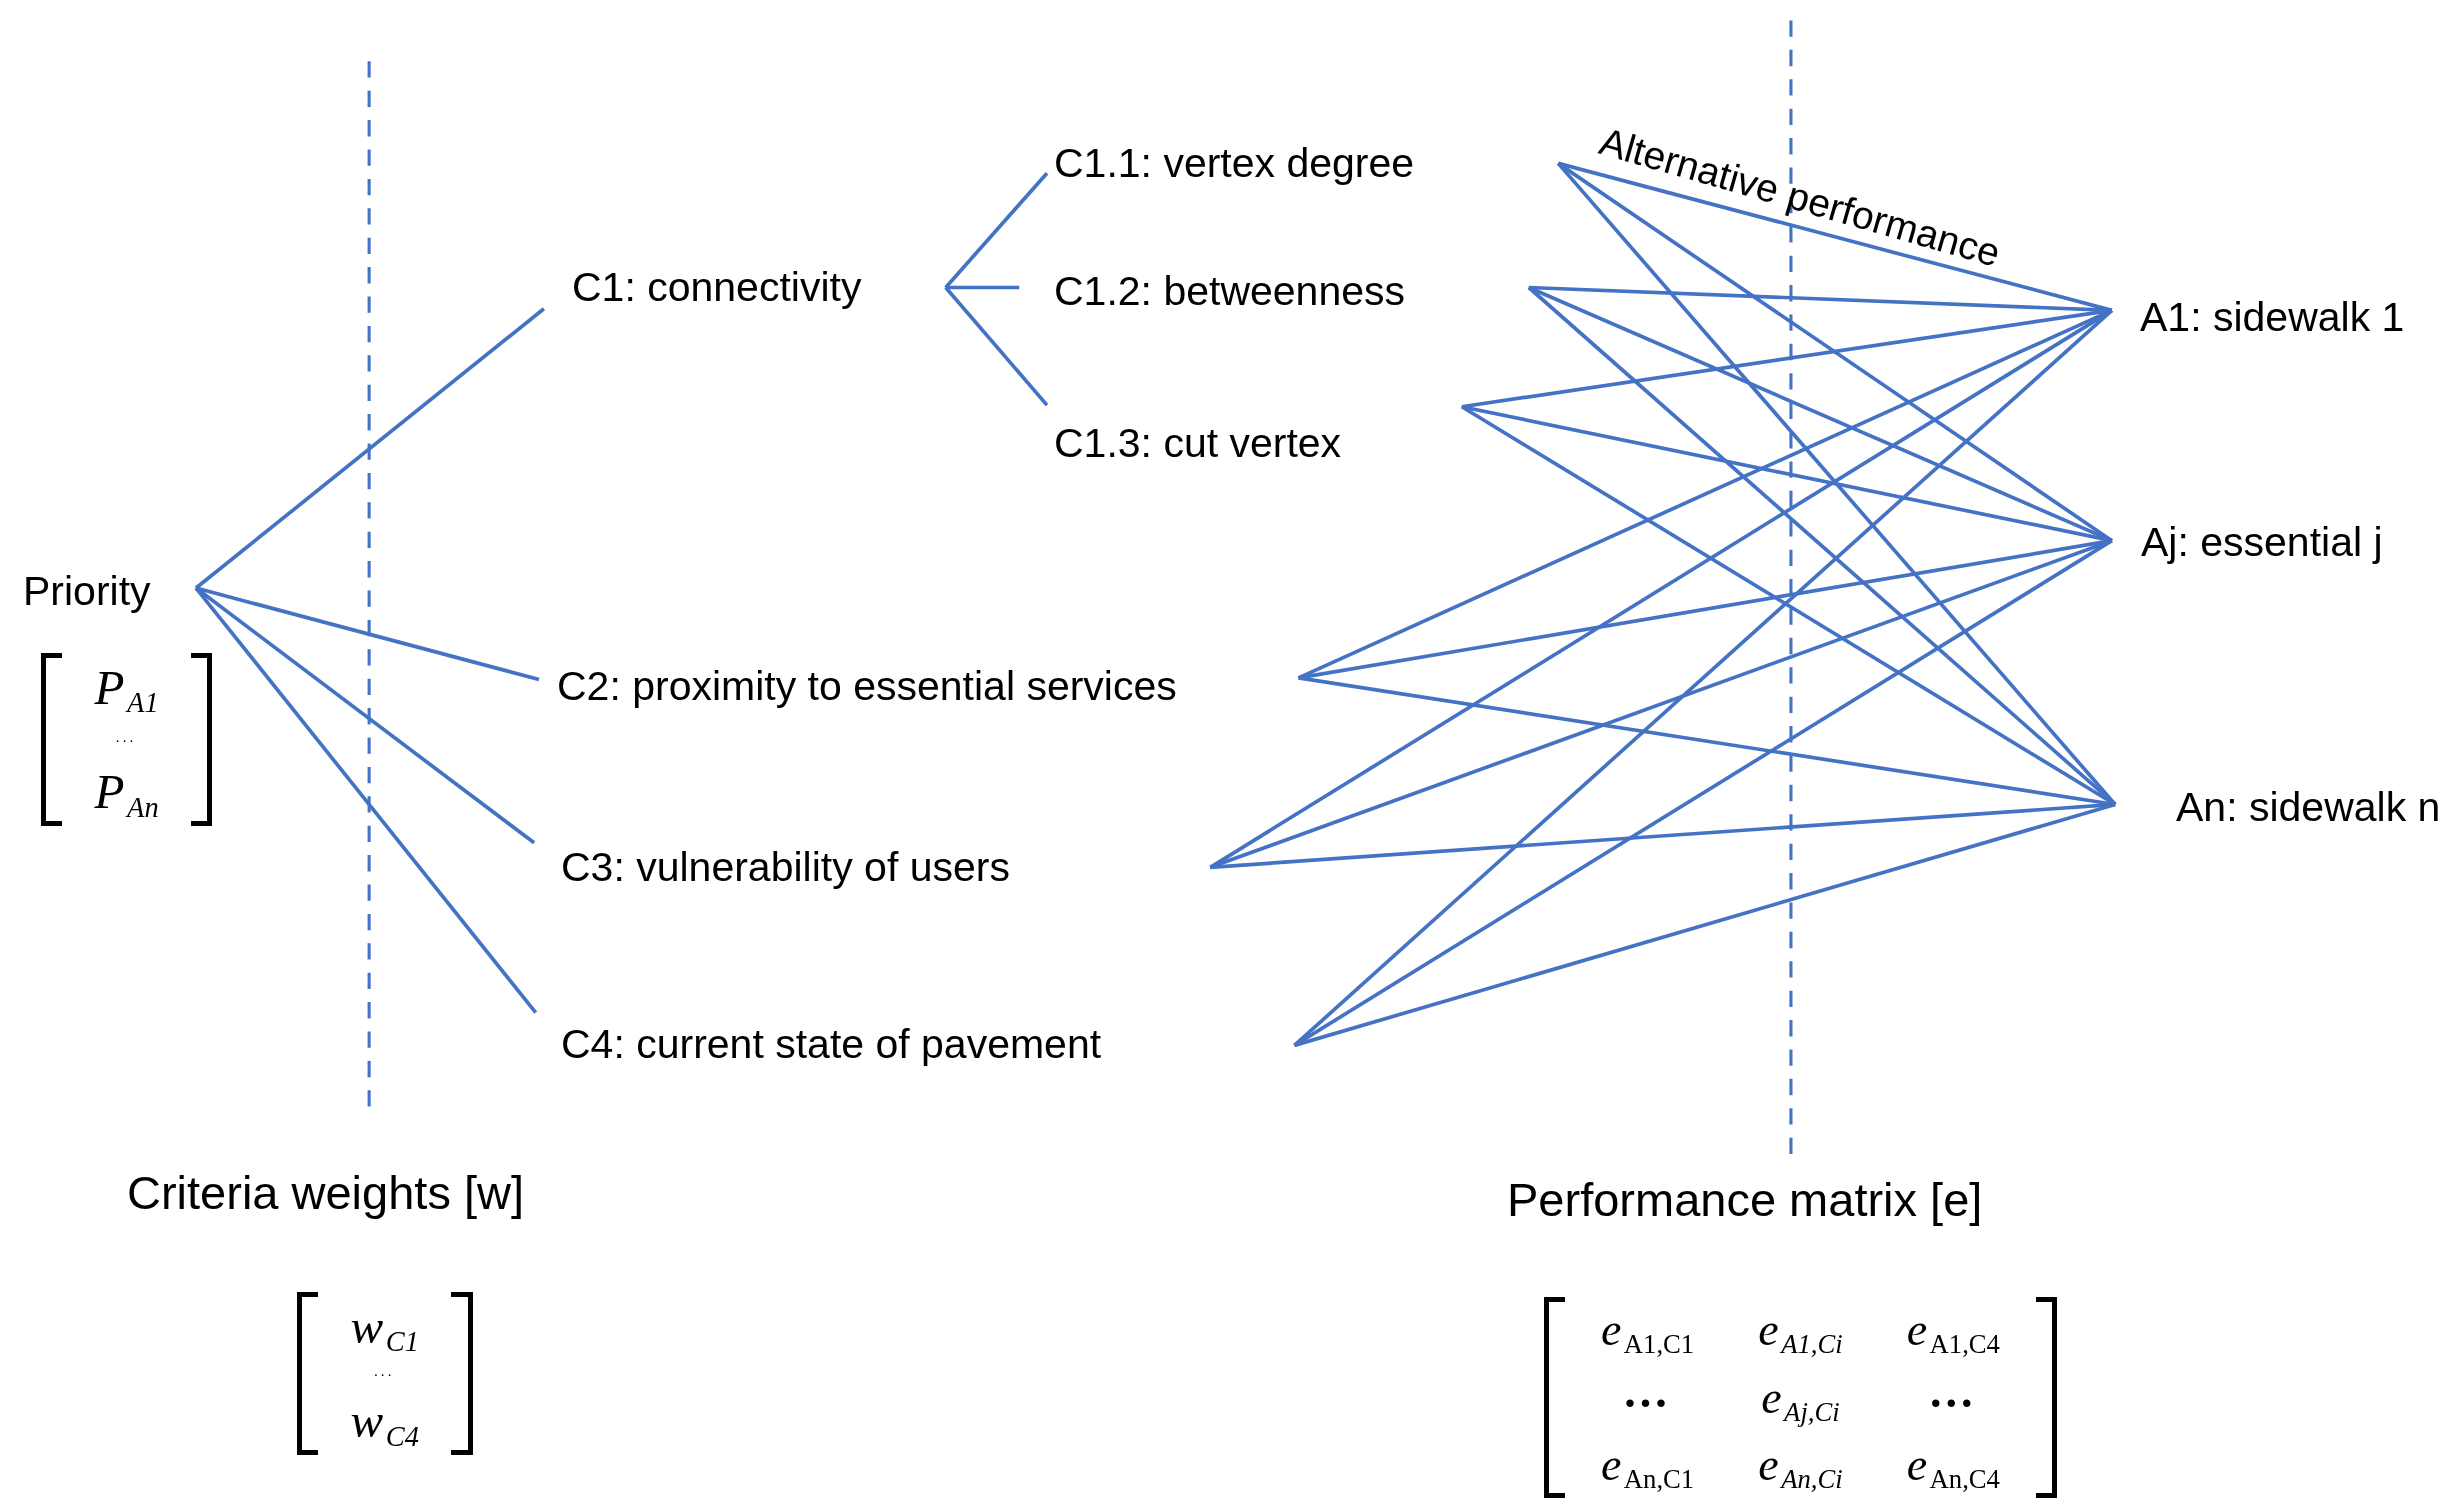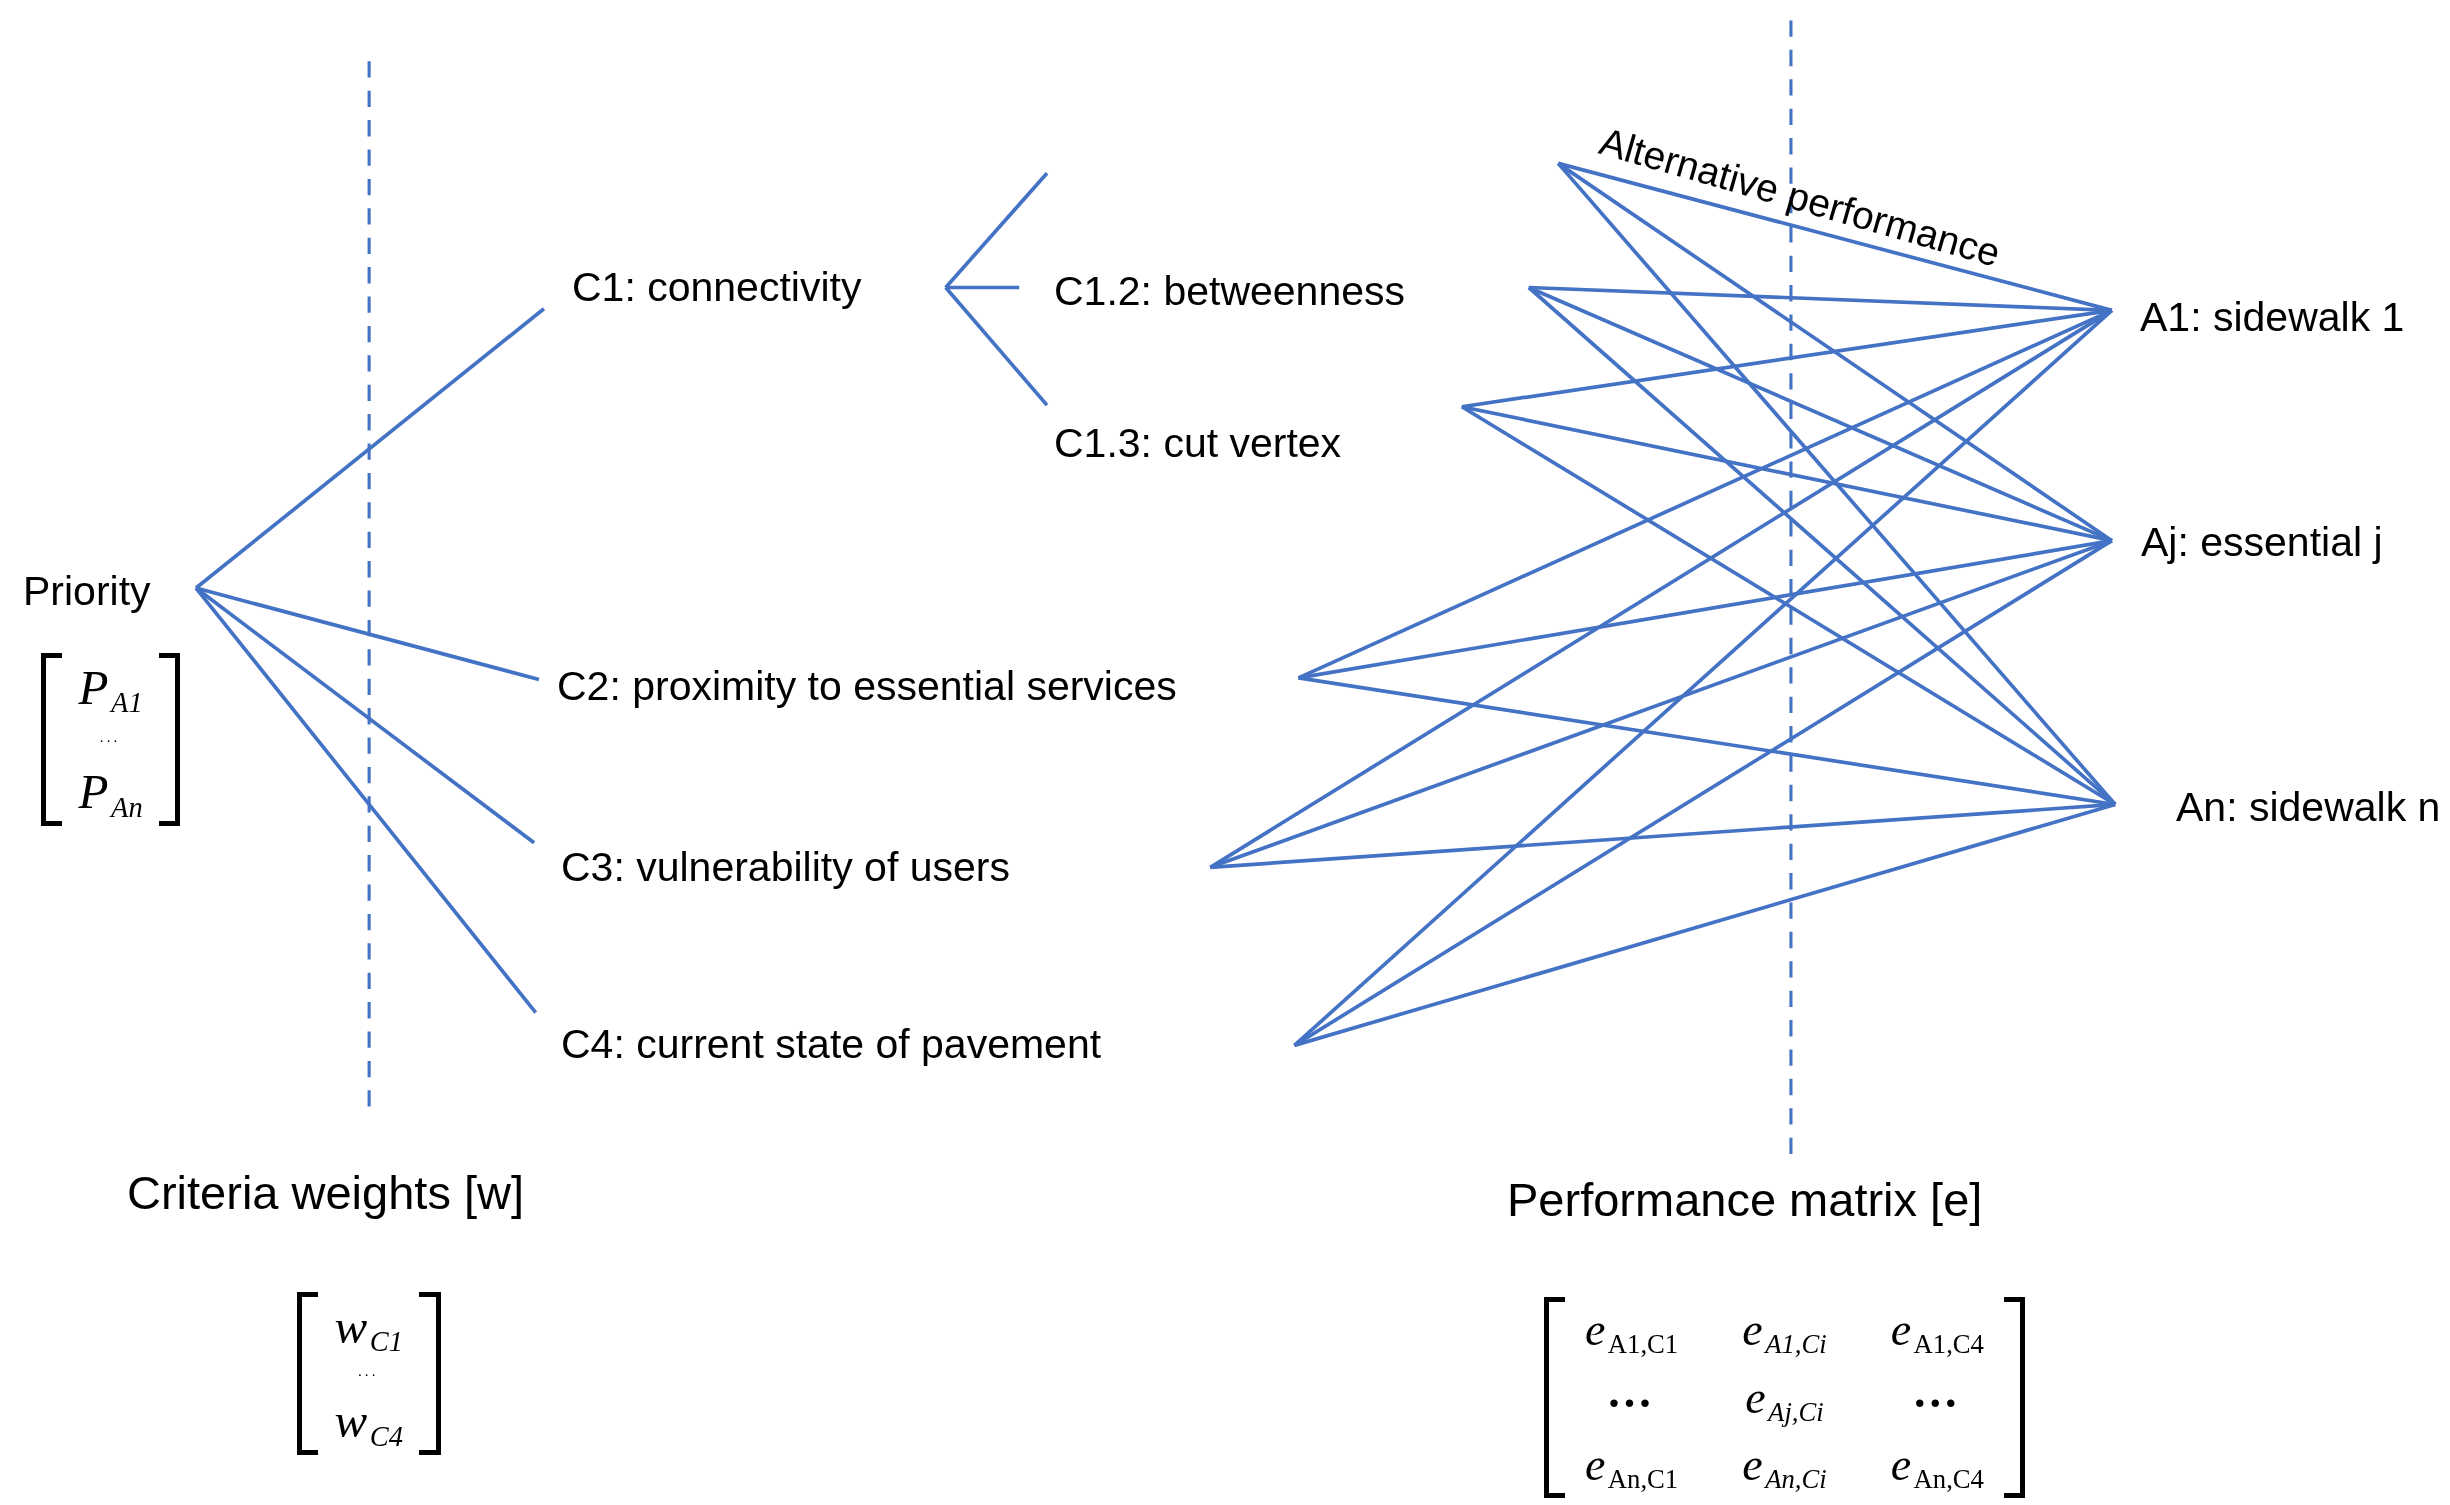--- a/index.html
+++ b/index.html
@@ -35,20 +35,21 @@
     font-size:39px;
   }
 
   
   .matrix{
     position:absolute;
     display:flex;
     align-items:stretch;
     font-family:"Liberation Serif","DejaVu Serif",serif;
     color:var(--text-color);
+    gap:16px;
   }
   .mbr{flex:0 0 16.3px;width:16.3px;}
   .mbr-l{border-left:5.7px solid var(--text-color);border-top:5.7px solid var(--text-color);border-bottom:5.7px solid var(--text-color);}
   .mbr-r{border-right:5.7px solid var(--text-color);border-top:5.7px solid var(--text-color);border-bottom:5.7px solid var(--text-color);}
   .mcol{
     display:flex;flex-direction:column;
     justify-content:space-between;align-items:center;
     padding:9.8px 16.3px;
   }
   .mgrid{
@@ -119,20 +120,21 @@
     <line class="solid" x1="1585" y1="1280" x2="2586" y2="380"></line>
     <line class="solid" x1="1585" y1="1280" x2="2586" y2="662"></line>
     <line class="solid" x1="1585" y1="1280" x2="2590" y2="985"></line>
   </svg>
 
   <div class="lbl" style="left:23px;top:591px;">Priority</div>
   <div class="lbl" style="left:572px;top:287px;">C1: connectivity</div>
   <div class="lbl" style="left:557px;top:686px;">C2: proximity to essential services</div>
   <div class="lbl" style="left:561px;top:867px;">C3: vulnerability of users</div>
   <div class="lbl" style="left:561px;top:1044px;">C4: current state of pavement</div>
+  <div class="lbl" style="left:1054px;top:163px;">C1.1: vertex degree</div>
   <div class="lbl" style="left:1054px;top:291px;">C1.2: betweenness</div>
   <div class="lbl" style="left:1054px;top:412px;margin-top:31px;">C1.3: cut vertex</div>
   <div class="lbl" style="left:2140px;top:317px;">A1: sidewalk 1</div>
   <div class="lbl" style="left:2141px;top:542px;">Aj: essential j</div>
   <div class="lbl" style="left:2140px;top:807px;margin-left:36px;">An: sidewalk n</div>
   <div class="lbl rotated" style="left:1601px;top:140px;">Alternative performance</div>
 
   <div class="lbl title" style="left:127px;top:1192px;">Criteria weights [w]</div>
   <div class="lbl title" style="left:1507px;top:1199px;">Performance matrix [e]</div>
 

